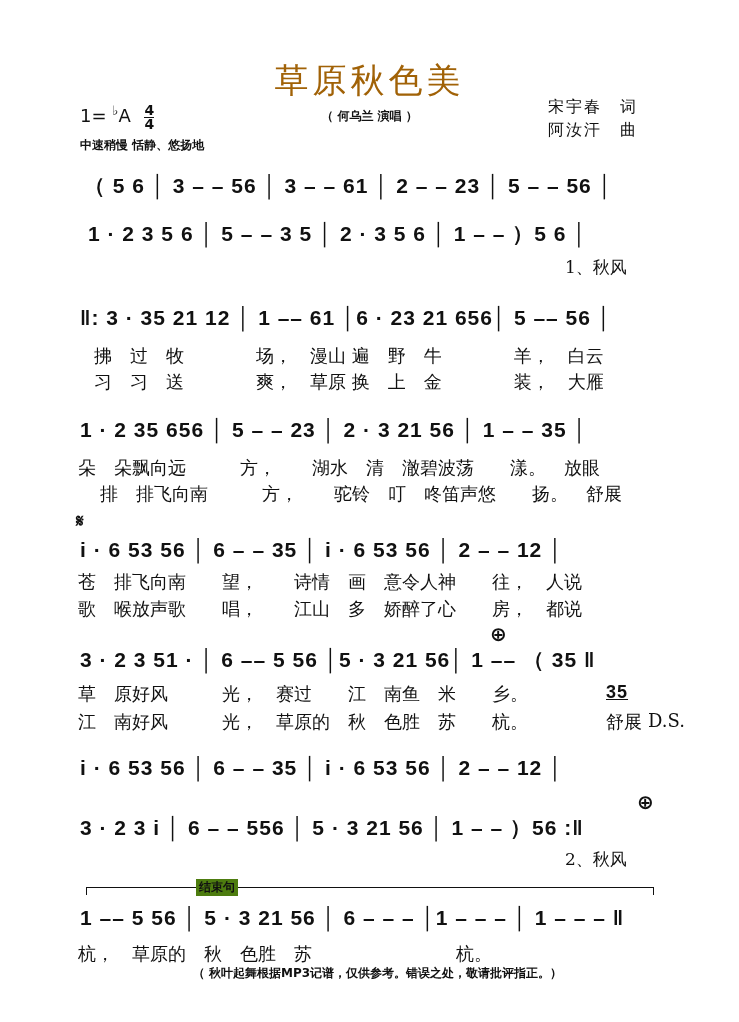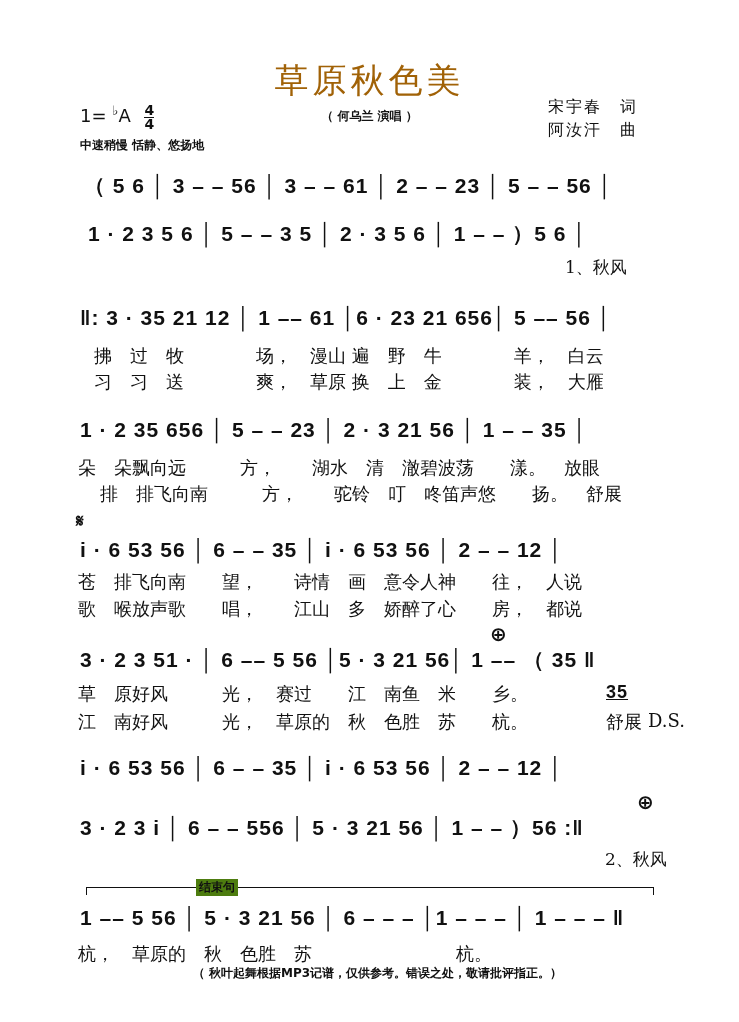--- a/index.html
+++ b/index.html
@@ -66,21 +66,21 @@
 <div class="abs lyric" style="left:78px; top:682px;">草　原好风　　　光，　赛过　　江　南鱼　米　　乡。</div>
 <div class="abs notes" style="left:606px; top:682px; font-size:18px; text-decoration:underline;">35</div>
 <div class="abs lyric" style="left:78px; top:710px;">江　南好风　　　光，　草原的　秋　色胜　苏　　杭。</div>
 <div class="abs lyric" style="left:606px; top:710px;">舒展</div>
 <div class="abs lyric" style="left:648px; top:710px;">D.S.</div>
 
 <div class="abs notes" style="left:80px; top:756px;">i · 6 53 56 │ 6 – –  35 │ i · 6 53 56 │ 2 – –  12 │</div>
 
 <div class="abs coda" style="left:637px; top:790px;">⊕</div>
 <div class="abs notes" style="left:80px; top:814px;">3 · 2 3 i │ 6 – – 556 │ 5 · 3 21 56 │ 1 – – ）56 :‖</div>
-<div class="abs verse-label" style="left:565px; top:848px;margin-left:40px;">2、秋风</div>
+<div class="abs verse-label" style="left:565px; top:848px;">2、秋风</div>
 
 <div class="bracket-line" style="left:86px; top:887px; width:568px;"></div>
 <div class="bracket-tick" style="left:86px; top:887px;"></div>
 <div class="bracket-tick" style="left:653px; top:887px;"></div>
 <div class="abs ending-label" style="left:196px; top:879px;">结束句</div>
 
 <div class="abs notes" style="left:80px; top:906px;">1 –– 5 56 │ 5 · 3 21 56 │ 6 – – – │1 – – – │ 1 – – – ‖</div>
 <div class="abs lyric" style="left:78px; top:942px;">杭，　草原的　秋　色胜　苏　　　　　　　　杭。</div>
 
 <div class="abs footer">（ 秋叶起舞根据MP3记谱，仅供参考。错误之处，敬请批评指正。）</div>

